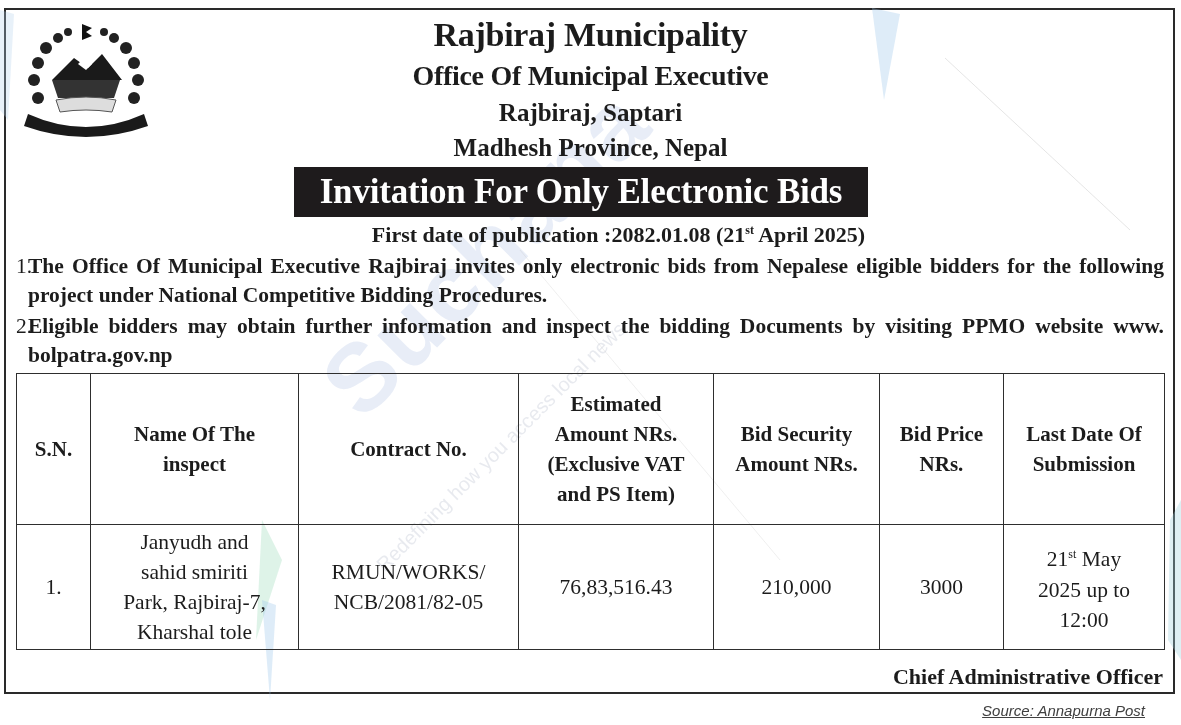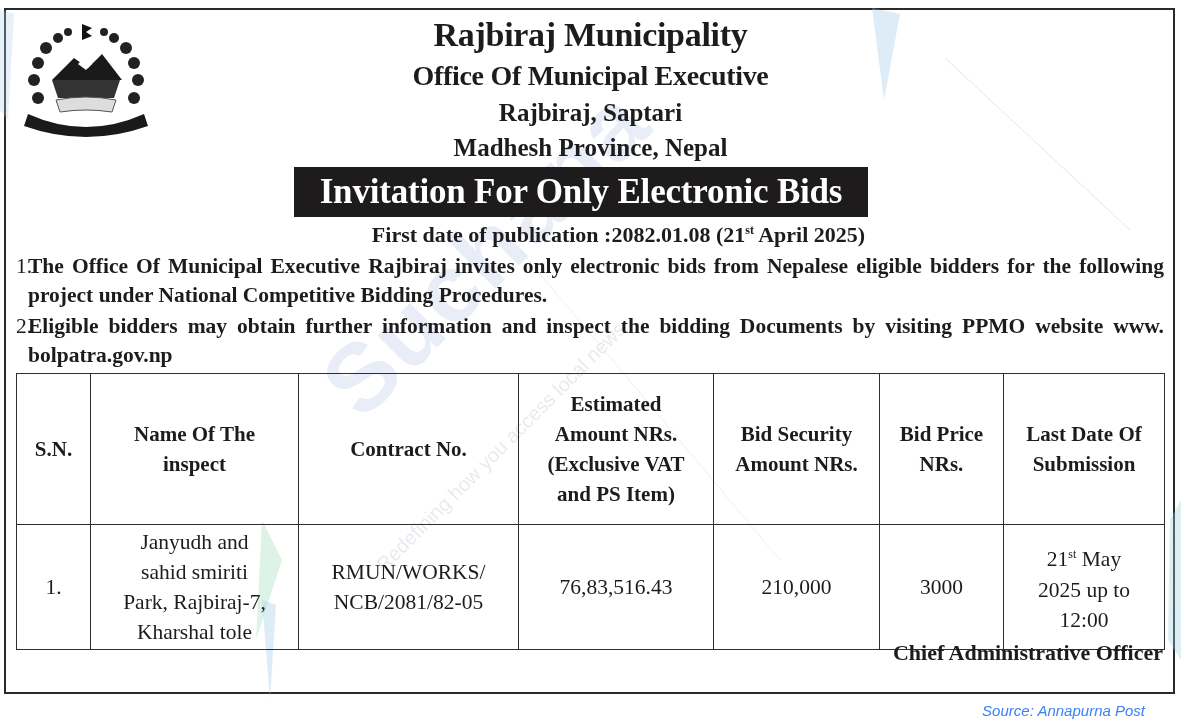--- a/index.html
+++ b/index.html
@@ -32,22 +32,22 @@
     table.bids {
       position: absolute; left: 16px; top: 373px; width: 1148px; border-collapse: collapse;
       table-layout: fixed;
     }
     table.bids th, table.bids td {
       border: 1.5px solid #2e2e2e; text-align: center; vertical-align: middle; padding: 0 16px;
     }
     table.bids th { font-weight: bold; font-size: 21px; line-height: 30px; height: 150px; }
     table.bids td { font-size: 21.5px; line-height: 30px; height: 124px; font-weight: normal; }
     table.bids td sup { font-size: 12px; }
-    .sign { position: absolute; right: 18px; top: 640px; font-weight: bold; font-size: 22px; white-space: nowrap; }
-    .source { position: absolute; right: 36px; top: 702px; font-family: "Liberation Sans", "DejaVu Sans", sans-serif; font-style: italic; font-size: 15px; color: #3b82f6; white-space: nowrap; }
+    .sign { position: absolute; right: 18px; top: 664px; font-weight: bold; font-size: 22px; white-space: nowrap; }
+    .source { position: absolute; right: 36px; top: 702px; font-family: "Liberation Sans", "DejaVu Sans", sans-serif; font-style: italic; font-size: 15px; color: #404040; white-space: nowrap; text-decoration: underline; }
     .wm { position: absolute; pointer-events: none; }
     .wm-text {
       position: absolute; left: 300px; top: 360px; transform: rotate(-45deg); transform-origin: left top;
       font-family: "Liberation Sans", "DejaVu Sans", sans-serif; font-weight: bold; font-size: 96px;
       color: rgba(110, 140, 205, 0.16); letter-spacing: 2px; white-space: nowrap;
     }
     .wm-tag {
       position: absolute; left: 372px; top: 560px; transform: rotate(-45deg); transform-origin: left top;
       font-family: "Liberation Sans", "DejaVu Sans", sans-serif; font-size: 20px;
       color: rgba(150, 160, 180, 0.22); white-space: nowrap;

